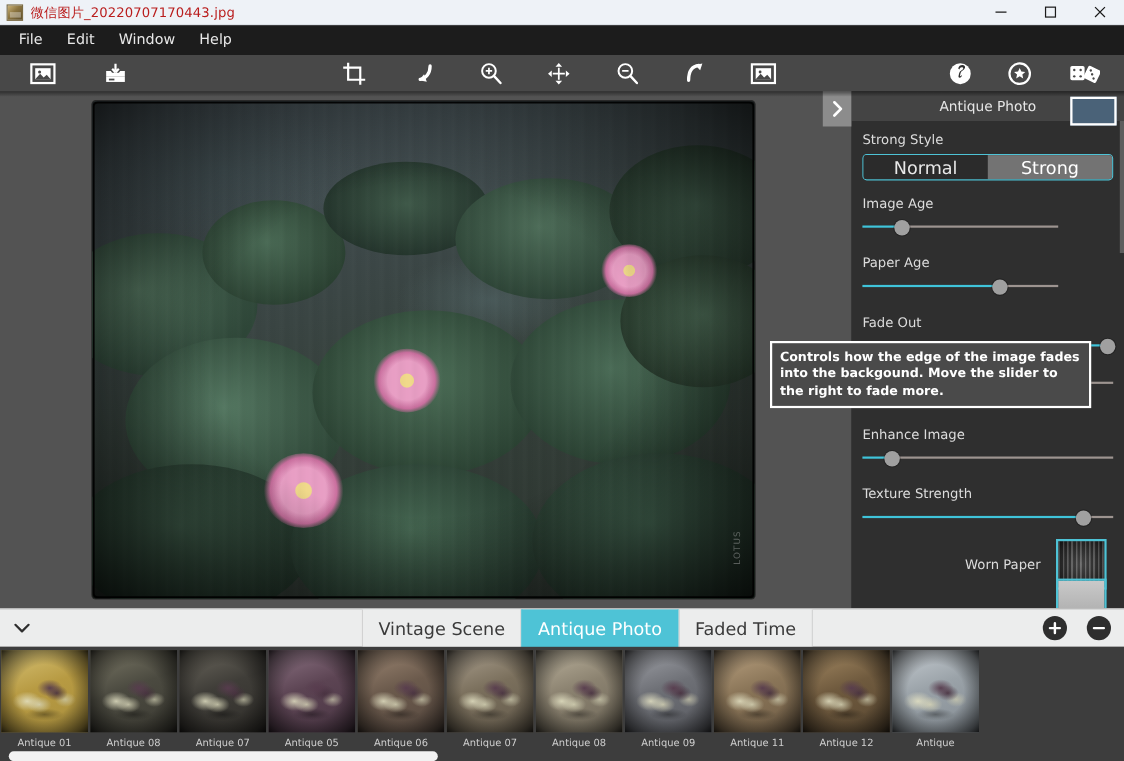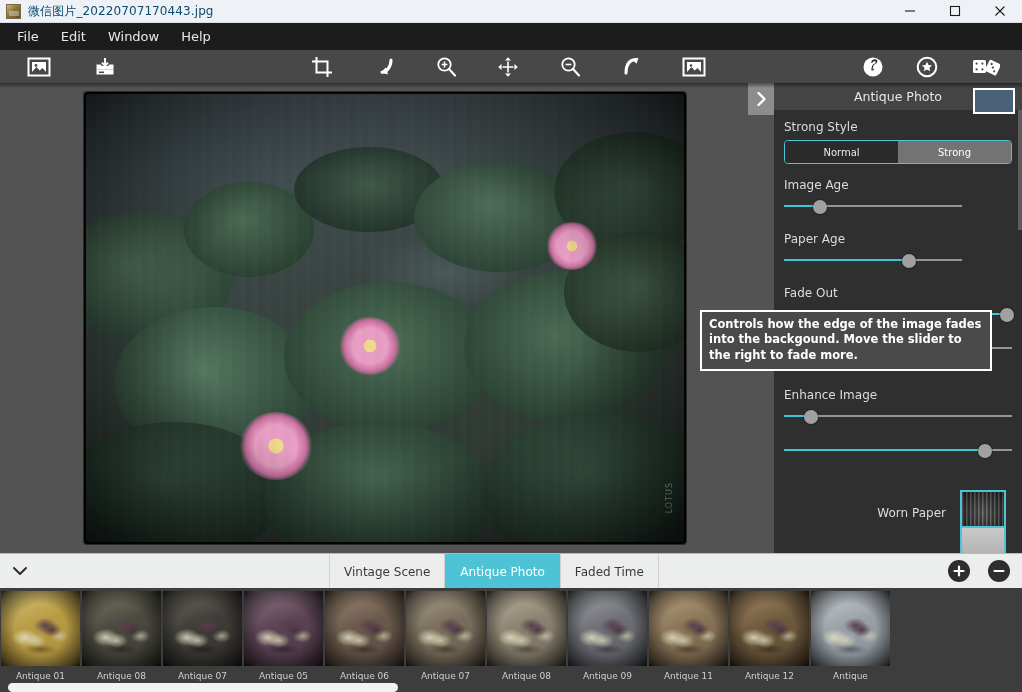--- a/index.html
+++ b/index.html
@@ -22,21 +22,21 @@
     width: 15px; height: 15px; margin-left: 6px; margin-right: 7px;
     border: 1px solid #7a6a43;
     background: linear-gradient(135deg,#cbb37a 0%, #8c7540 45%, #5d4e2b 100%);
     position: relative; flex: none;
   }
   .title-appicon::after{
     content:""; position:absolute; left:2px; top:6px; width:10px; height:5px;
     background: rgba(255,255,255,.35);
   }
   .title-text {
-    font-size: 12px; color: #0c4a6e; letter-spacing: .1px;
+    font-size: 12px; color: #b91c1c; letter-spacing: .1px;
     white-space: nowrap; overflow: hidden;
   }
   .wincontrols { margin-left: auto; display: flex; height: 23px; }
   .wc {
     width: 45px; height: 23px; display: flex; align-items: center; justify-content: center;
     color: #1b1b1b;
   }
   .wc svg { display: block; }
 
   
@@ -125,21 +125,21 @@
   .panel-body { position: relative; padding: 10px 10px 0 10px; }
   .field-label { font-size: 12px; color: #dcdcdc; margin-bottom: 6px; }
 
   .segctl {
     display: flex; width: 228px; height: 24px;
     border: 1px solid #3fbcd2; border-radius: 4px; overflow: hidden;
     margin-bottom: 14px;
   }
   .seg {
     flex: 1; display: flex; align-items: center; justify-content: center;
-    font-size: 10px; color: #e9e9e9; background: #2b2b2b;
+    font-size: 16px; color: #e9e9e9; background: #2b2b2b;
   }
   .seg.active { background: #4ec3d6; color: #ffffff; }
   .slider {
     position: relative; width: 228px; height: 16px;
   }
   .slider.narrow { width: 178px; }
   .track-fill, .track-rest {
     position: absolute; top: 7px; height: 2px;
   }
   .track-fill { left: 0; background: #3fc4da; }
@@ -186,21 +186,21 @@
   
   .tabbar {
     position: absolute; left: 0; top: 553px; width: 1022px; height: 35px;
     background: #eceded; display: flex; align-items: center;
     border-top: 1px solid #b9b9b9;
   }
   .chev-btn { width: 40px; height: 35px; display:flex; align-items:center; justify-content:center;}
   .tabs { position: absolute; left: 329px; top: 0; height: 35px; display: flex; }
   .tab {
     height: 35px; padding: 0 14px; display: flex; align-items: center; justify-content: center;
-    font-size: 12px; color: #3a3a3a; background: #eceded;
+    font-size: 16px; color: #3a3a3a; background: #eceded;
     border-left: 1px solid #d2d2d2; border-right: 1px solid #d2d2d2;
     white-space: nowrap;
   }
   .tab.active { background: #4ec3d6; color: #ffffff; border-color:#4ec3d6;}
   .tabbar-right { margin-left: auto; display: flex; align-items: center; padding-right: 12px; gap: 18px; }
   .circ-btn { width: 22px; height: 22px; border-radius: 50%; background: #2e2e2e;
     display: flex; align-items: center; justify-content: center; }
 
   
   .strip {
@@ -468,20 +468,21 @@
       <div class="group">
         <div class="field-label">Enhance Image</div>
         <div class="slider">
           <div class="track-fill" style="width:12%"></div>
           <div class="track-rest" style="width:88%"></div>
           <div class="knob" style="left:calc(12% - 7px)"></div>
         </div>
       </div>
 
       <div class="group">
+        <div class="field-label">Texture Strength</div>
         <div class="slider">
           <div class="track-fill" style="width:88%"></div>
           <div class="track-rest" style="width:12%"></div>
           <div class="knob" style="left:calc(88% - 7px)"></div>
         </div>
       </div>
 
     </div>
 
     <div class="worn-row">

